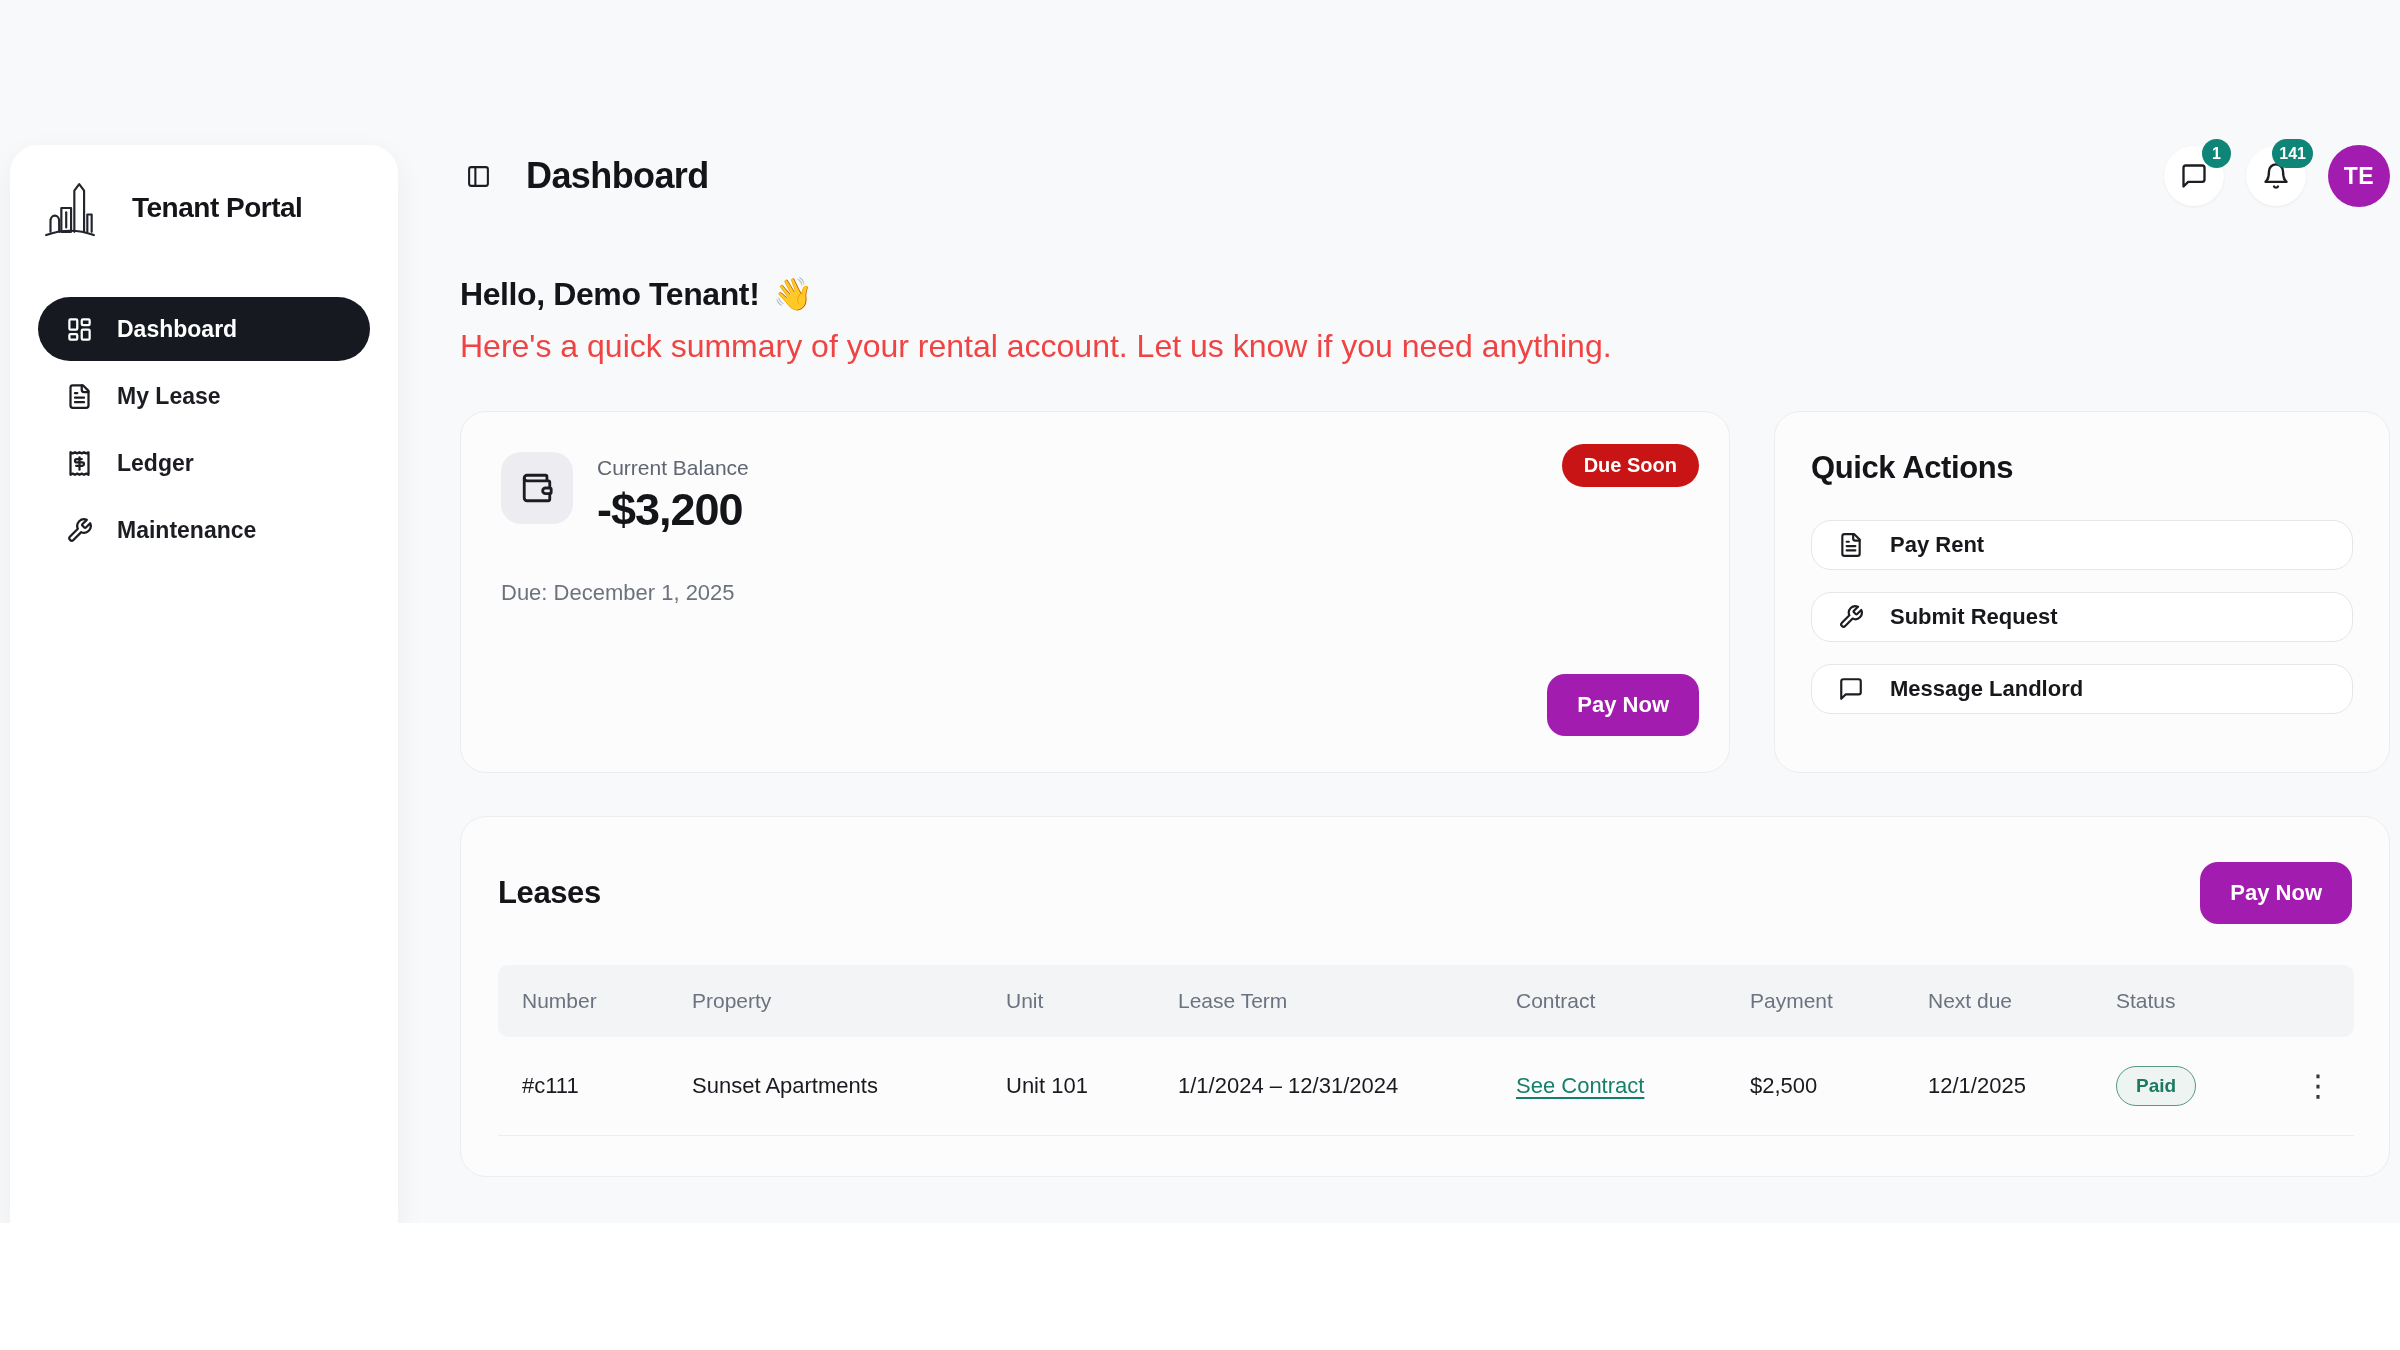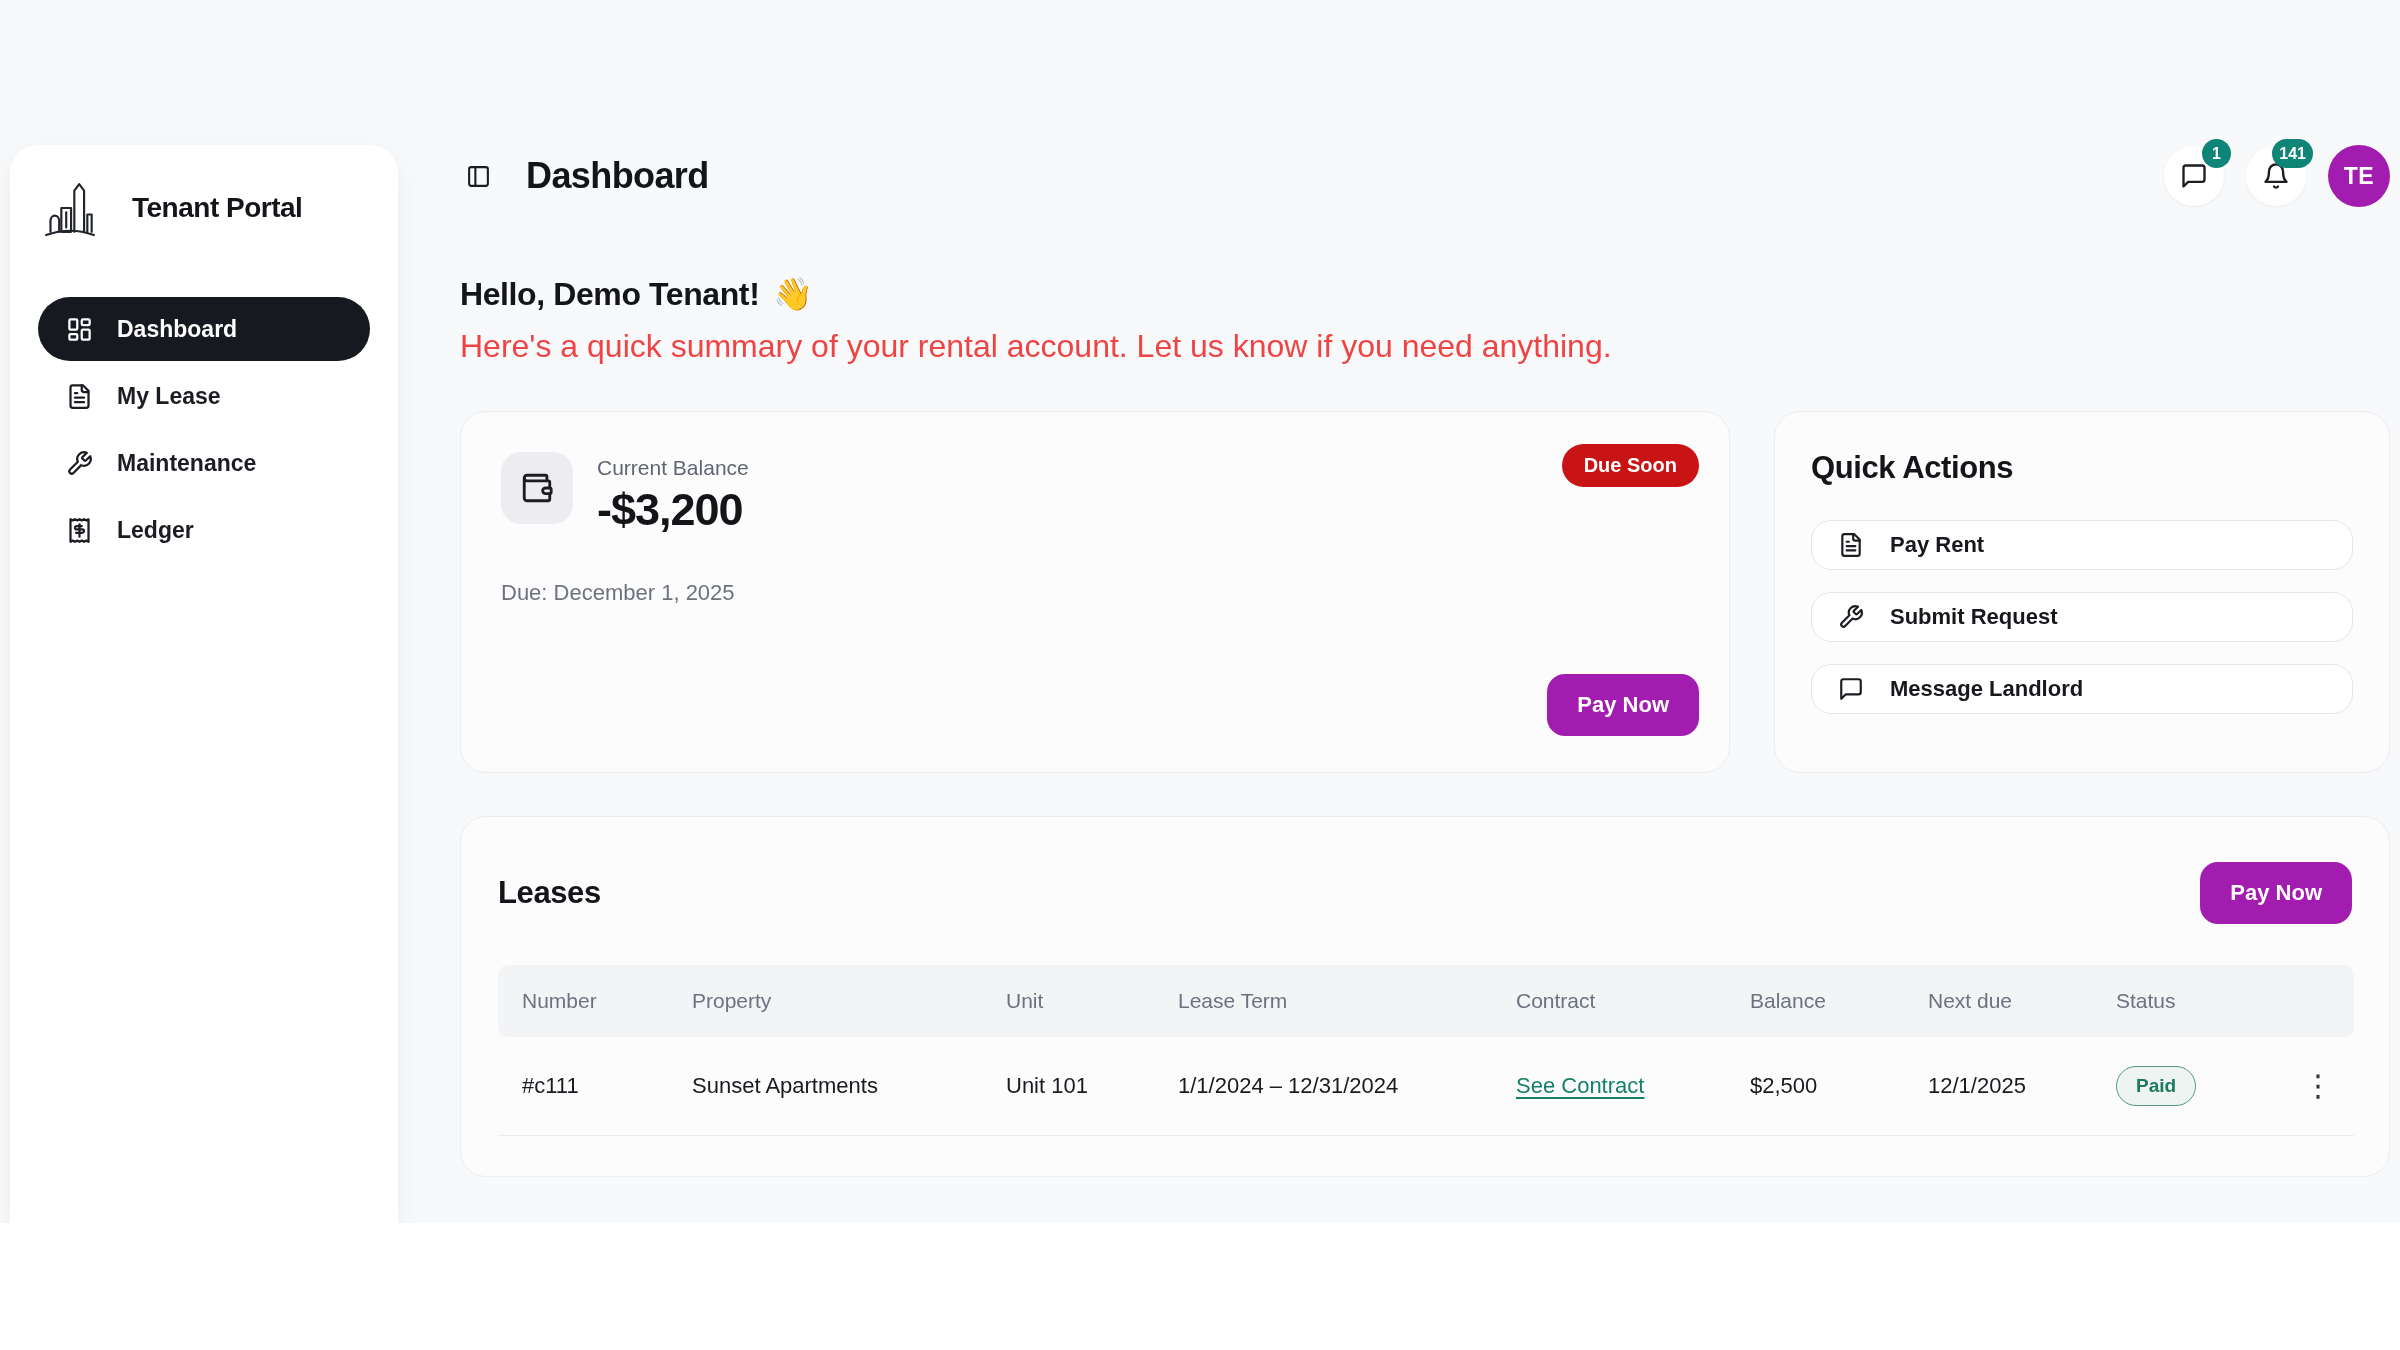--- a/index.html
+++ b/index.html
@@ -177,34 +177,34 @@
               <path d="M16 13H8"></path>
               <path d="M16 17H8"></path>
               <path d="M10 9H8"></path>
             </svg>
         </span>
         <span>My Lease</span>
       </div>
       <div class="nav-item">
         <span class="nicon">
           <svg viewBox="0 0 24 24" width="27" height="27" fill="none" stroke="currentColor" stroke-width="2" stroke-linecap="round" stroke-linejoin="round">
-              <path d="M14.7 6.3a1 1 0 0 0 0 1.4l1.6 1.6a1 1 0 0 0 1.4 0l3.77-3.77a6 6 0 0 1-7.94 7.94l-6.91 6.91a2.12 2.12 0 0 1-3-3l6.91-6.91a6 6 0 0 1 7.94-7.94l-3.76 3.76z"></path>
+              <path d="M4 2v20l2-1 2 1 2-1 2 1 2-1 2 1 2-1 2 1V2l-2 1-2-1-2 1-2-1-2 1-2-1-2 1Z"></path>
+              <path d="M14 8H9.5a1.5 1.5 0 0 0 0 3h5a1.5 1.5 0 0 1 0 3H9"></path>
+              <path d="M12 17.5v-11"></path>
             </svg>
         </span>
-        <span>Maintenance</span>
+        <span>Ledger</span>
       </div>
       <div class="nav-item">
         <span class="nicon">
           <svg viewBox="0 0 24 24" width="27" height="27" fill="none" stroke="currentColor" stroke-width="2" stroke-linecap="round" stroke-linejoin="round">
-              <path d="M4 2v20l2-1 2 1 2-1 2 1 2-1 2 1 2-1 2 1V2l-2 1-2-1-2 1-2-1-2 1-2-1-2 1Z"></path>
-              <path d="M14 8H9.5a1.5 1.5 0 0 0 0 3h5a1.5 1.5 0 0 1 0 3H9"></path>
-              <path d="M12 17.5v-11"></path>
+              <path d="M14.7 6.3a1 1 0 0 0 0 1.4l1.6 1.6a1 1 0 0 0 1.4 0l3.77-3.77a6 6 0 0 1-7.94 7.94l-6.91 6.91a2.12 2.12 0 0 1-3-3l6.91-6.91a6 6 0 0 1 7.94-7.94l-3.76 3.76z"></path>
             </svg>
         </span>
-        <span>Ledger</span>
+        <span>Maintenance</span>
       </div>
     </nav>
   </aside>
 
   <main class="main">
 
     <div class="topbar">
       <div class="topbar-left">
         <button class="toggle-btn">
           <svg viewBox="0 0 24 24" width="25" height="25" fill="none" stroke="currentColor" stroke-width="2" stroke-linecap="round" stroke-linejoin="round">
@@ -312,21 +312,21 @@
             <col class="c-status">
             <col class="c-act">
         </colgroup>
         <thead>
           <tr>
             <th>Number</th>
             <th>Property</th>
             <th>Unit</th>
             <th>Lease Term</th>
             <th>Contract</th>
-            <th>Balance</th>
+            <th>Payment</th>
             <th>Next due</th>
             <th>Status</th>
             <th></th>
           </tr>
         </thead>
         <tbody>
           <tr>
             <td>#c111</td>
             <td>Sunset Apartments</td>
             <td>Unit 101</td>

